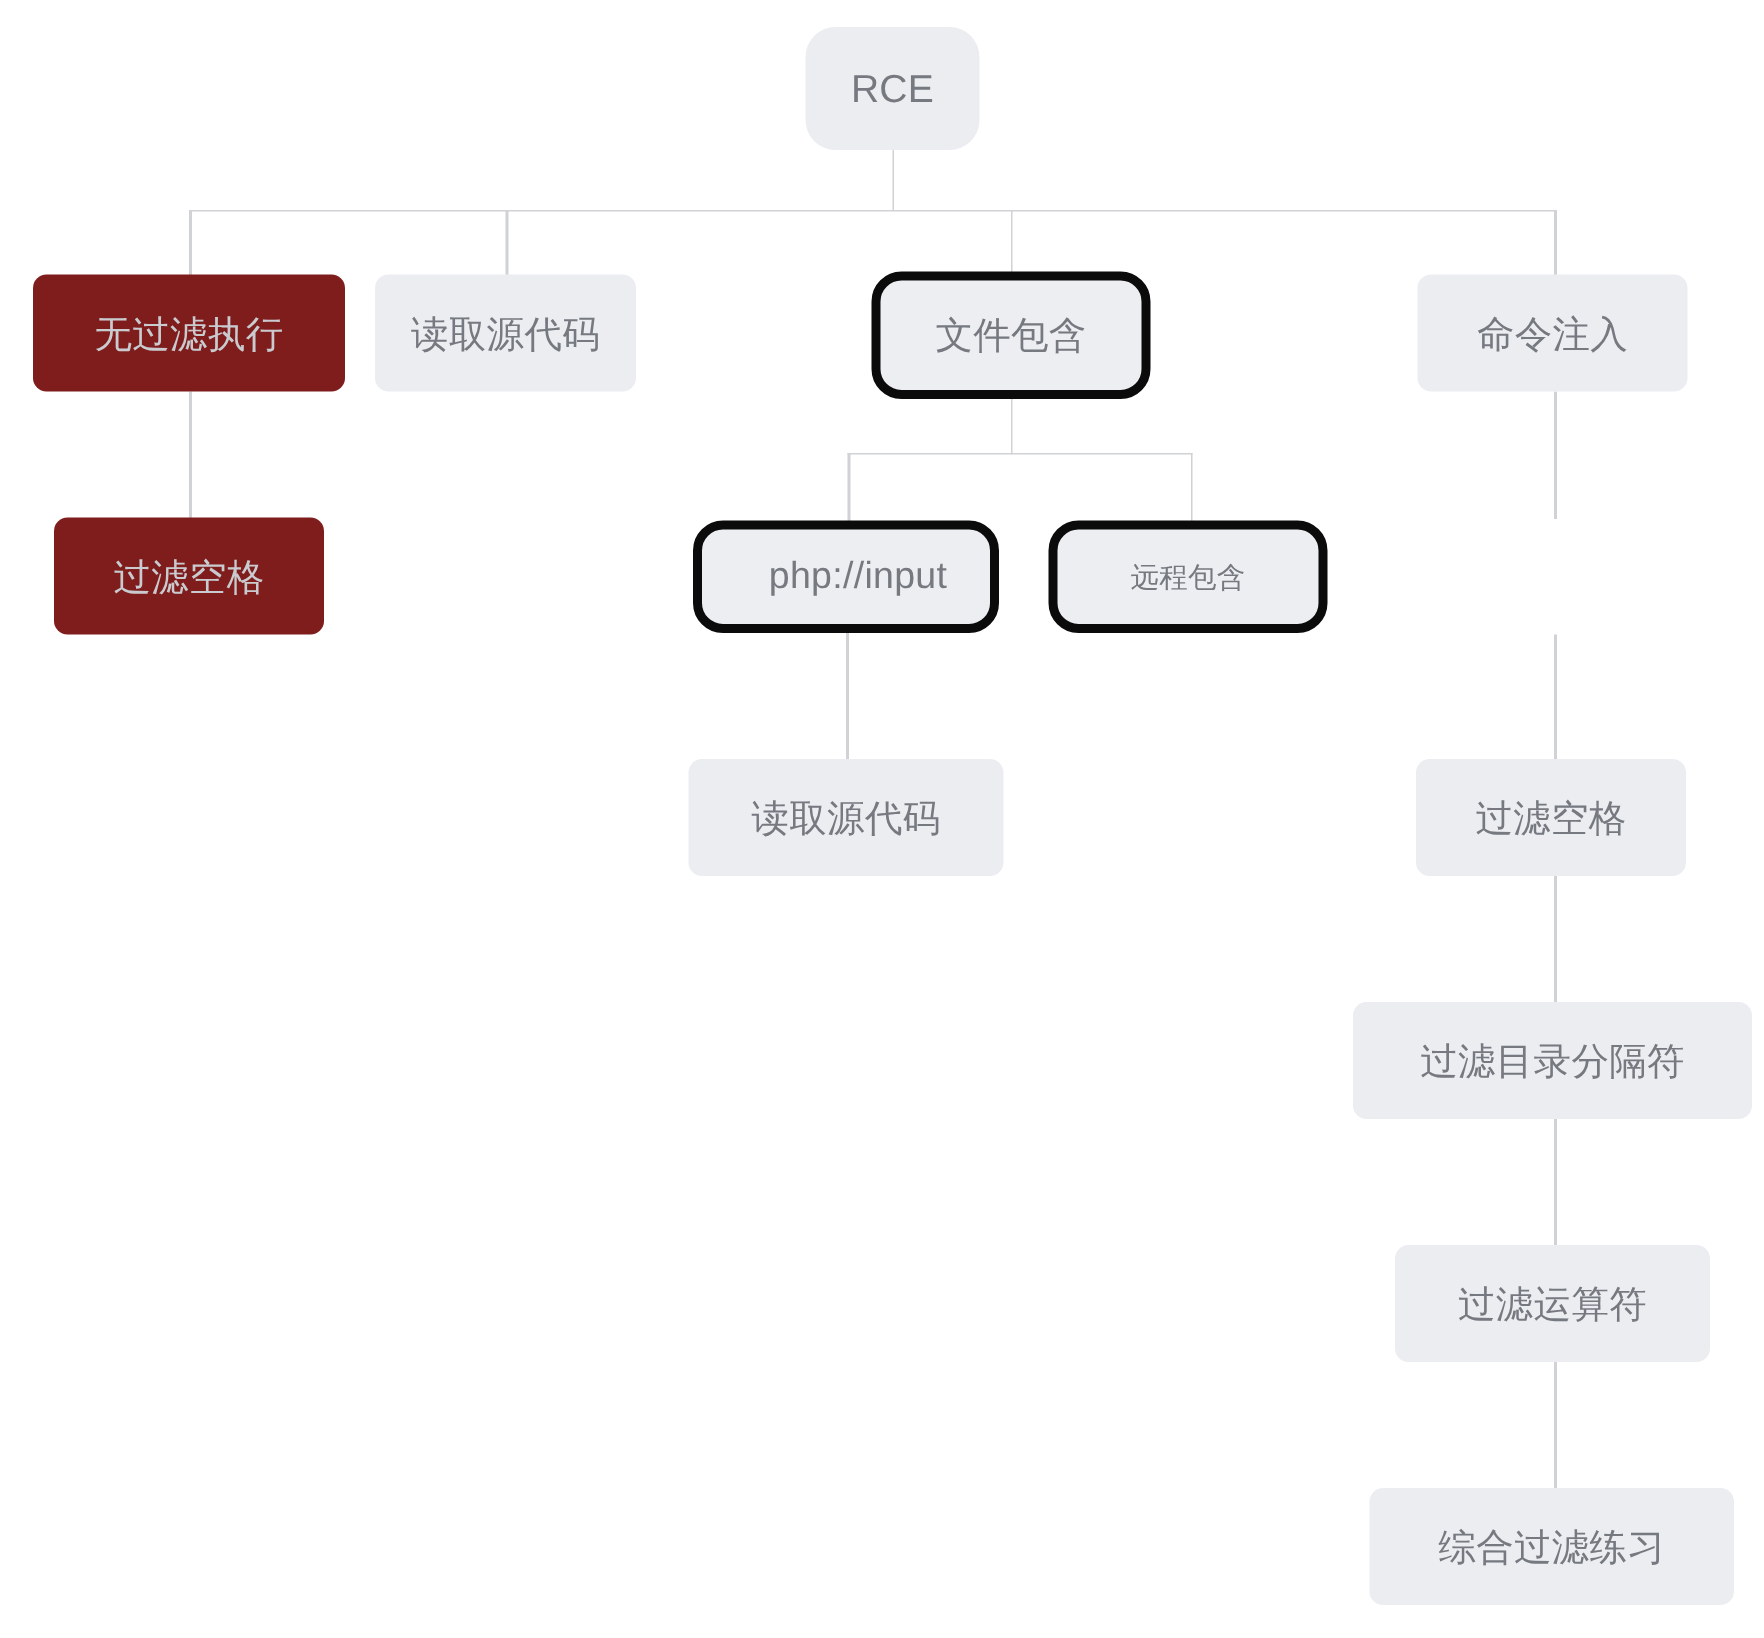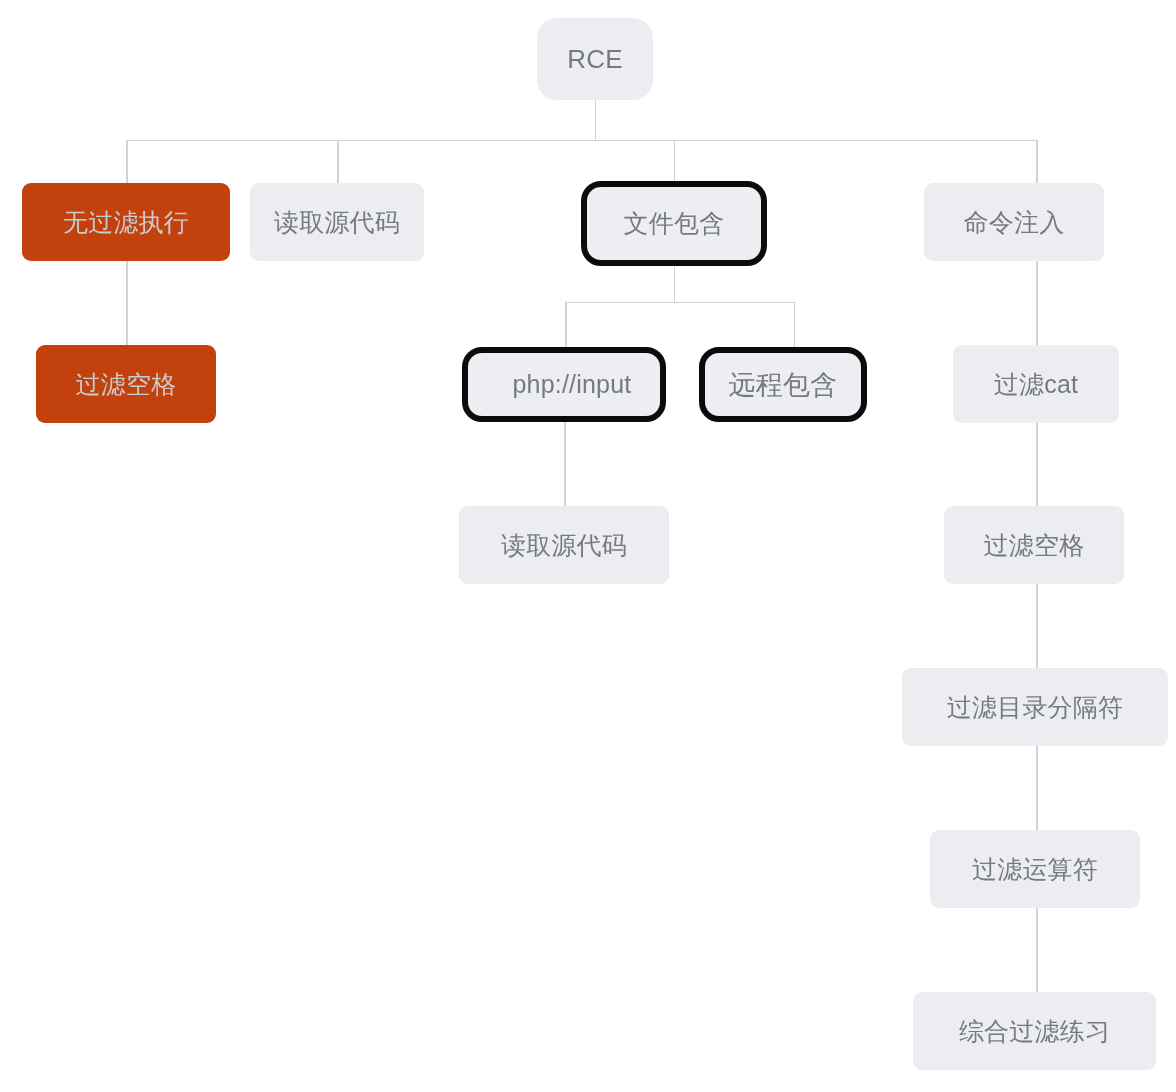--- a/index.html
+++ b/index.html
@@ -35,21 +35,21 @@
     border-radius: 9px;
     display: flex;
     align-items: center;
     justify-content: center;
     text-align: center;
     white-space: nowrap;
     letter-spacing: 0.2px;
     user-select: none;
   }
   .node.dim {
-    background: #c2410c;
+    background: #7f1d1d;
     color: #c9cbcf;
   }
   .node.selected {
     border: 6px solid #0b0b0c;
     border-radius: 20px;
     background: #eceef1;
   }
   .node.root {
     border-radius: 20px;
   }
@@ -80,34 +80,31 @@
     </div>
     <div class="node dim" style="left: 22px; top: 183px; width: 208px; height: 78px; font-size: 25px;">
       <span>无过滤执行</span>
     </div>
     <div class="node" style="left: 250px; top: 183px; width: 174px; height: 78px; font-size: 25px;">
       <span>读取源代码</span>
     </div>
     <div class="node selected" style="left: 581px; top: 181px; width: 186px; height: 85px; font-size: 25px;">
       <span>文件包含</span>
     </div>
-    <div class="node" style="left: 924px; top: 183px; width: 180px; height: 78px; font-size: 25px;">
+    <div class="node" style="left: 945px; top: 183px; width: 180px; height: 78px; font-size: 25px;">
       <span>命令注入</span>
     </div>
     <div class="node dim" style="left: 36px; top: 345px; width: 180px; height: 78px; font-size: 25px;">
       <span>过滤空格</span>
     </div>
     <div class="node selected" style="left: 462px; top: 347px; width: 204px; height: 75px; font-size: 25px; padding-left: 16px;">
       <span>php://input</span>
     </div>
-    <div class="node selected" style="left: 699px; top: 347px; width: 168px; height: 75px; font-size: 27px;">
+    <div class="node selected" style="left: 699px; top: 347px; width: 186px; height: 75px; font-size: 19px;">
       <span>远程包含</span>
-    </div>
-    <div class="node" style="left: 953px; top: 345px; width: 166px; height: 78px; font-size: 25px;">
-      <span>过滤cat</span>
     </div>
     <div class="node" style="left: 459px; top: 506px; width: 210px; height: 78px; font-size: 25px;">
       <span>读取源代码</span>
     </div>
     <div class="node" style="left: 944px; top: 506px; width: 180px; height: 78px; font-size: 25px;">
       <span>过滤空格</span>
     </div>
     <div class="node" style="left: 902px; top: 668px; width: 266px; height: 78px; font-size: 25px;">
       <span>过滤目录分隔符</span>
     </div>

